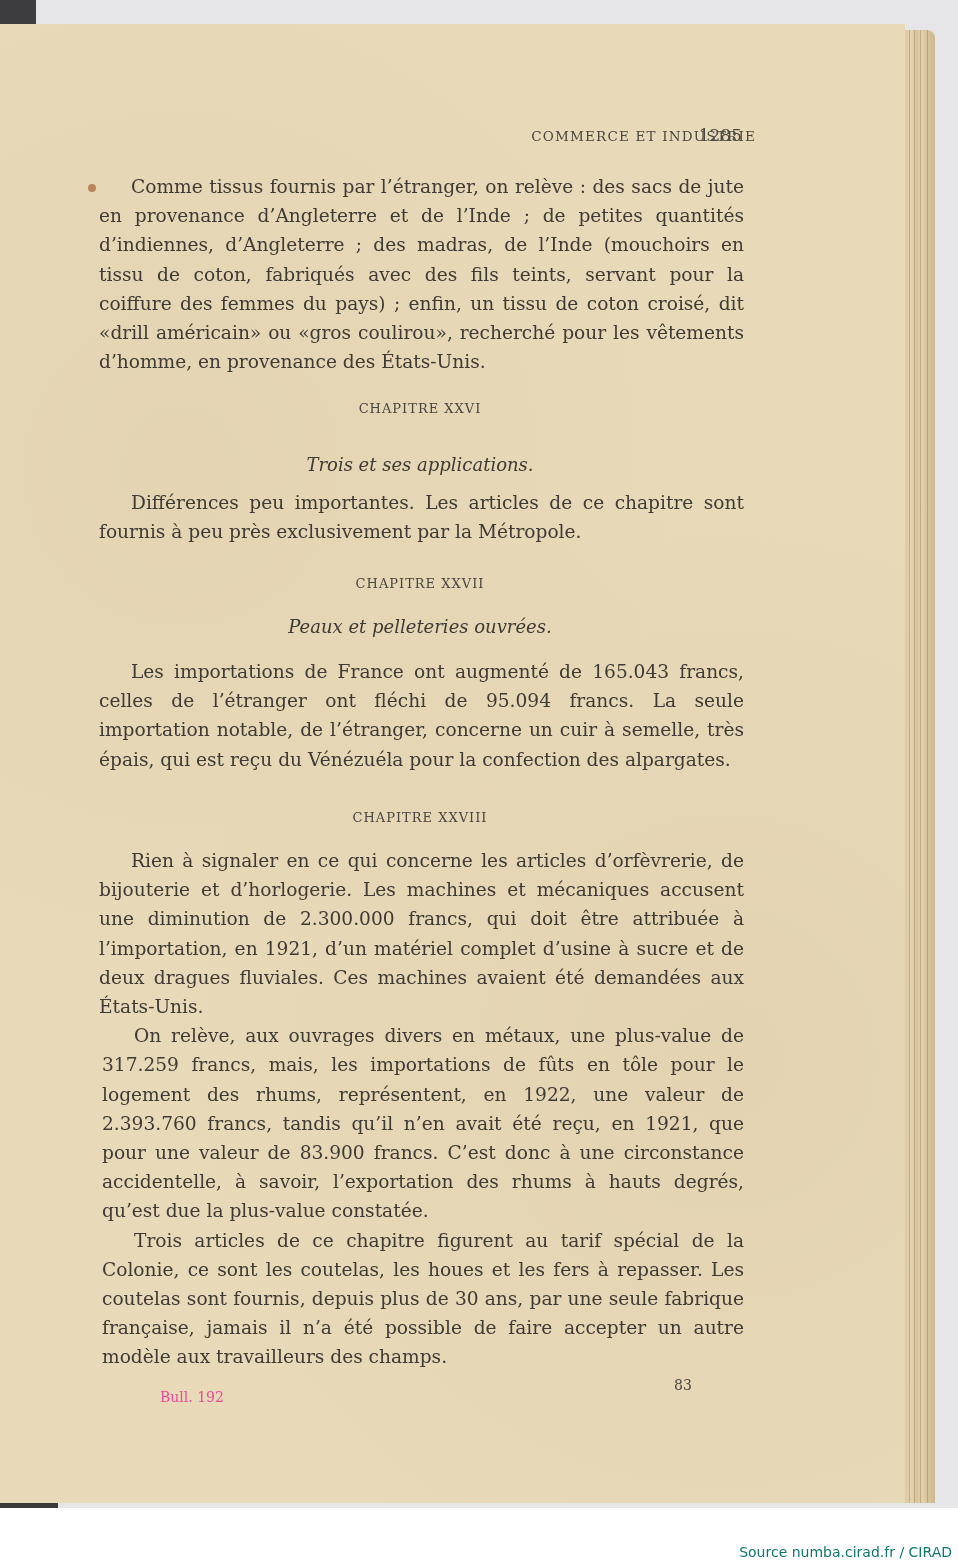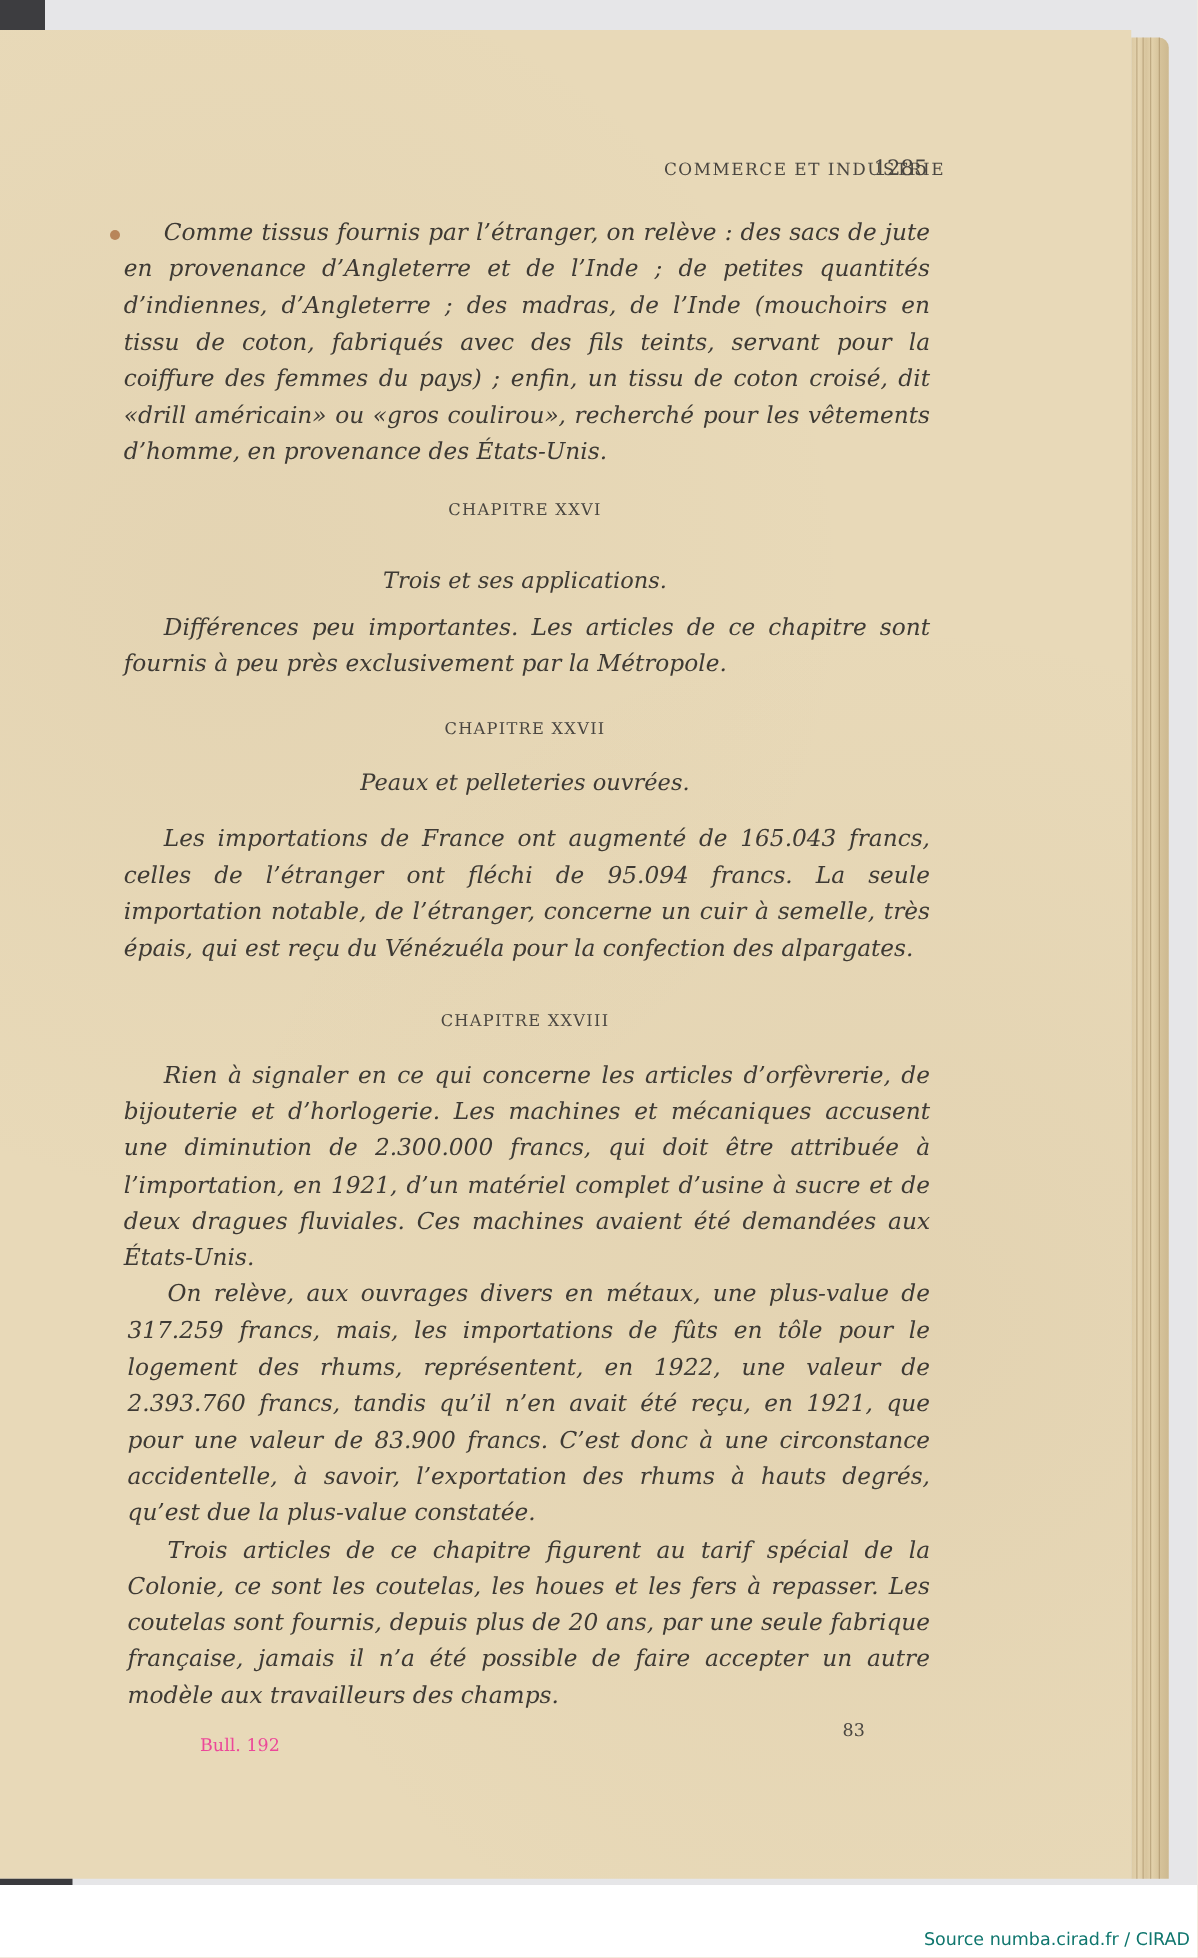--- a/index.html
+++ b/index.html
@@ -38,21 +38,20 @@
   }
   .page-number {
     position: absolute; right: -2px; top: -3px; font-size: 17px;
   }
   .body-text {
     position: absolute; left: 99px; width: 645px;
     color: #3e3a34;
     font-size: 18.6px;
     line-height: 29.2px;
     text-align: justify;
-    font-style: italic;
   }
   .body-text p { margin: 0; text-indent: 32px; }
   .chapter-head {
     position: absolute; left: 100px; width: 640px; text-align: center;
     font-size: 13px; letter-spacing: 1px; color: #4a4640;
   }
   .chapter-sub {
     position: absolute; left: 100px; width: 640px; text-align: center;
     font-style: italic; font-size: 18px; color: #3e3a34;
   }
@@ -102,19 +101,19 @@
 <div class="chapter-head" style="top:576px;">CHAPITRE XXVII</div>
 <div class="chapter-sub" style="top:616px;">Peaux et pelleteries ouvrées.</div>
 <div class="body-text" style="top:657px;">
   <p>Les importations de France ont augmenté de 165.043 francs, celles de l’étranger ont fléchi de 95.094 francs. La seule importation notable, de l’étranger, concerne un cuir à semelle, très épais, qui est reçu du Vénézuéla pour la confection des alpargates.</p>
 </div>
 
 <div class="chapter-head" style="top:810px;">CHAPITRE XXVIII</div>
 <div class="body-text" style="top:846px;">
   <p>Rien à signaler en ce qui concerne les articles d’orfèvrerie, de bijouterie et d’horlogerie. Les machines et mécaniques accusent une diminution de 2.300.000 francs, qui doit être attribuée à l’importation, en 1921, d’un matériel complet d’usine à sucre et de deux dragues fluviales. Ces machines avaient été demandées aux États-Unis.</p>
   <p style="margin-left:3px;">On relève, aux ouvrages divers en métaux, une plus-value de 317.259 francs, mais, les importations de fûts en tôle pour le logement des rhums, représentent, en 1922, une valeur de 2.393.760 francs, tandis qu’il n’en avait été reçu, en 1921, que pour une valeur de 83.900 francs. C’est donc à une circonstance accidentelle, à savoir, l’exportation des rhums à hauts degrés, qu’est due la plus-value constatée.</p>
-  <p style="margin-left:3px;">Trois articles de ce chapitre figurent au tarif spécial de la Colonie, ce sont les coutelas, les houes et les fers à repasser. Les coutelas sont fournis, depuis plus de 20 ans, par une seule fabrique française, jamais il n’a été possible de faire accepter un autre modèle aux travailleurs des champs.</p>
+  <p style="margin-left:3px;">Trois articles de ce chapitre figurent au tarif spécial de la Colonie, ce sont les coutelas, les houes et les fers à repasser. Les coutelas sont fournis, depuis plus de 30 ans, par une seule fabrique française, jamais il n’a été possible de faire accepter un autre modèle aux travailleurs des champs.</p>
 </div>
 
 <div class="footer-left">Bull. 192</div>
 <div class="footer-right">83</div>
 
 <div class="source-credit">Source numba.cirad.fr / CIRAD</div>
 
 </body></html>

